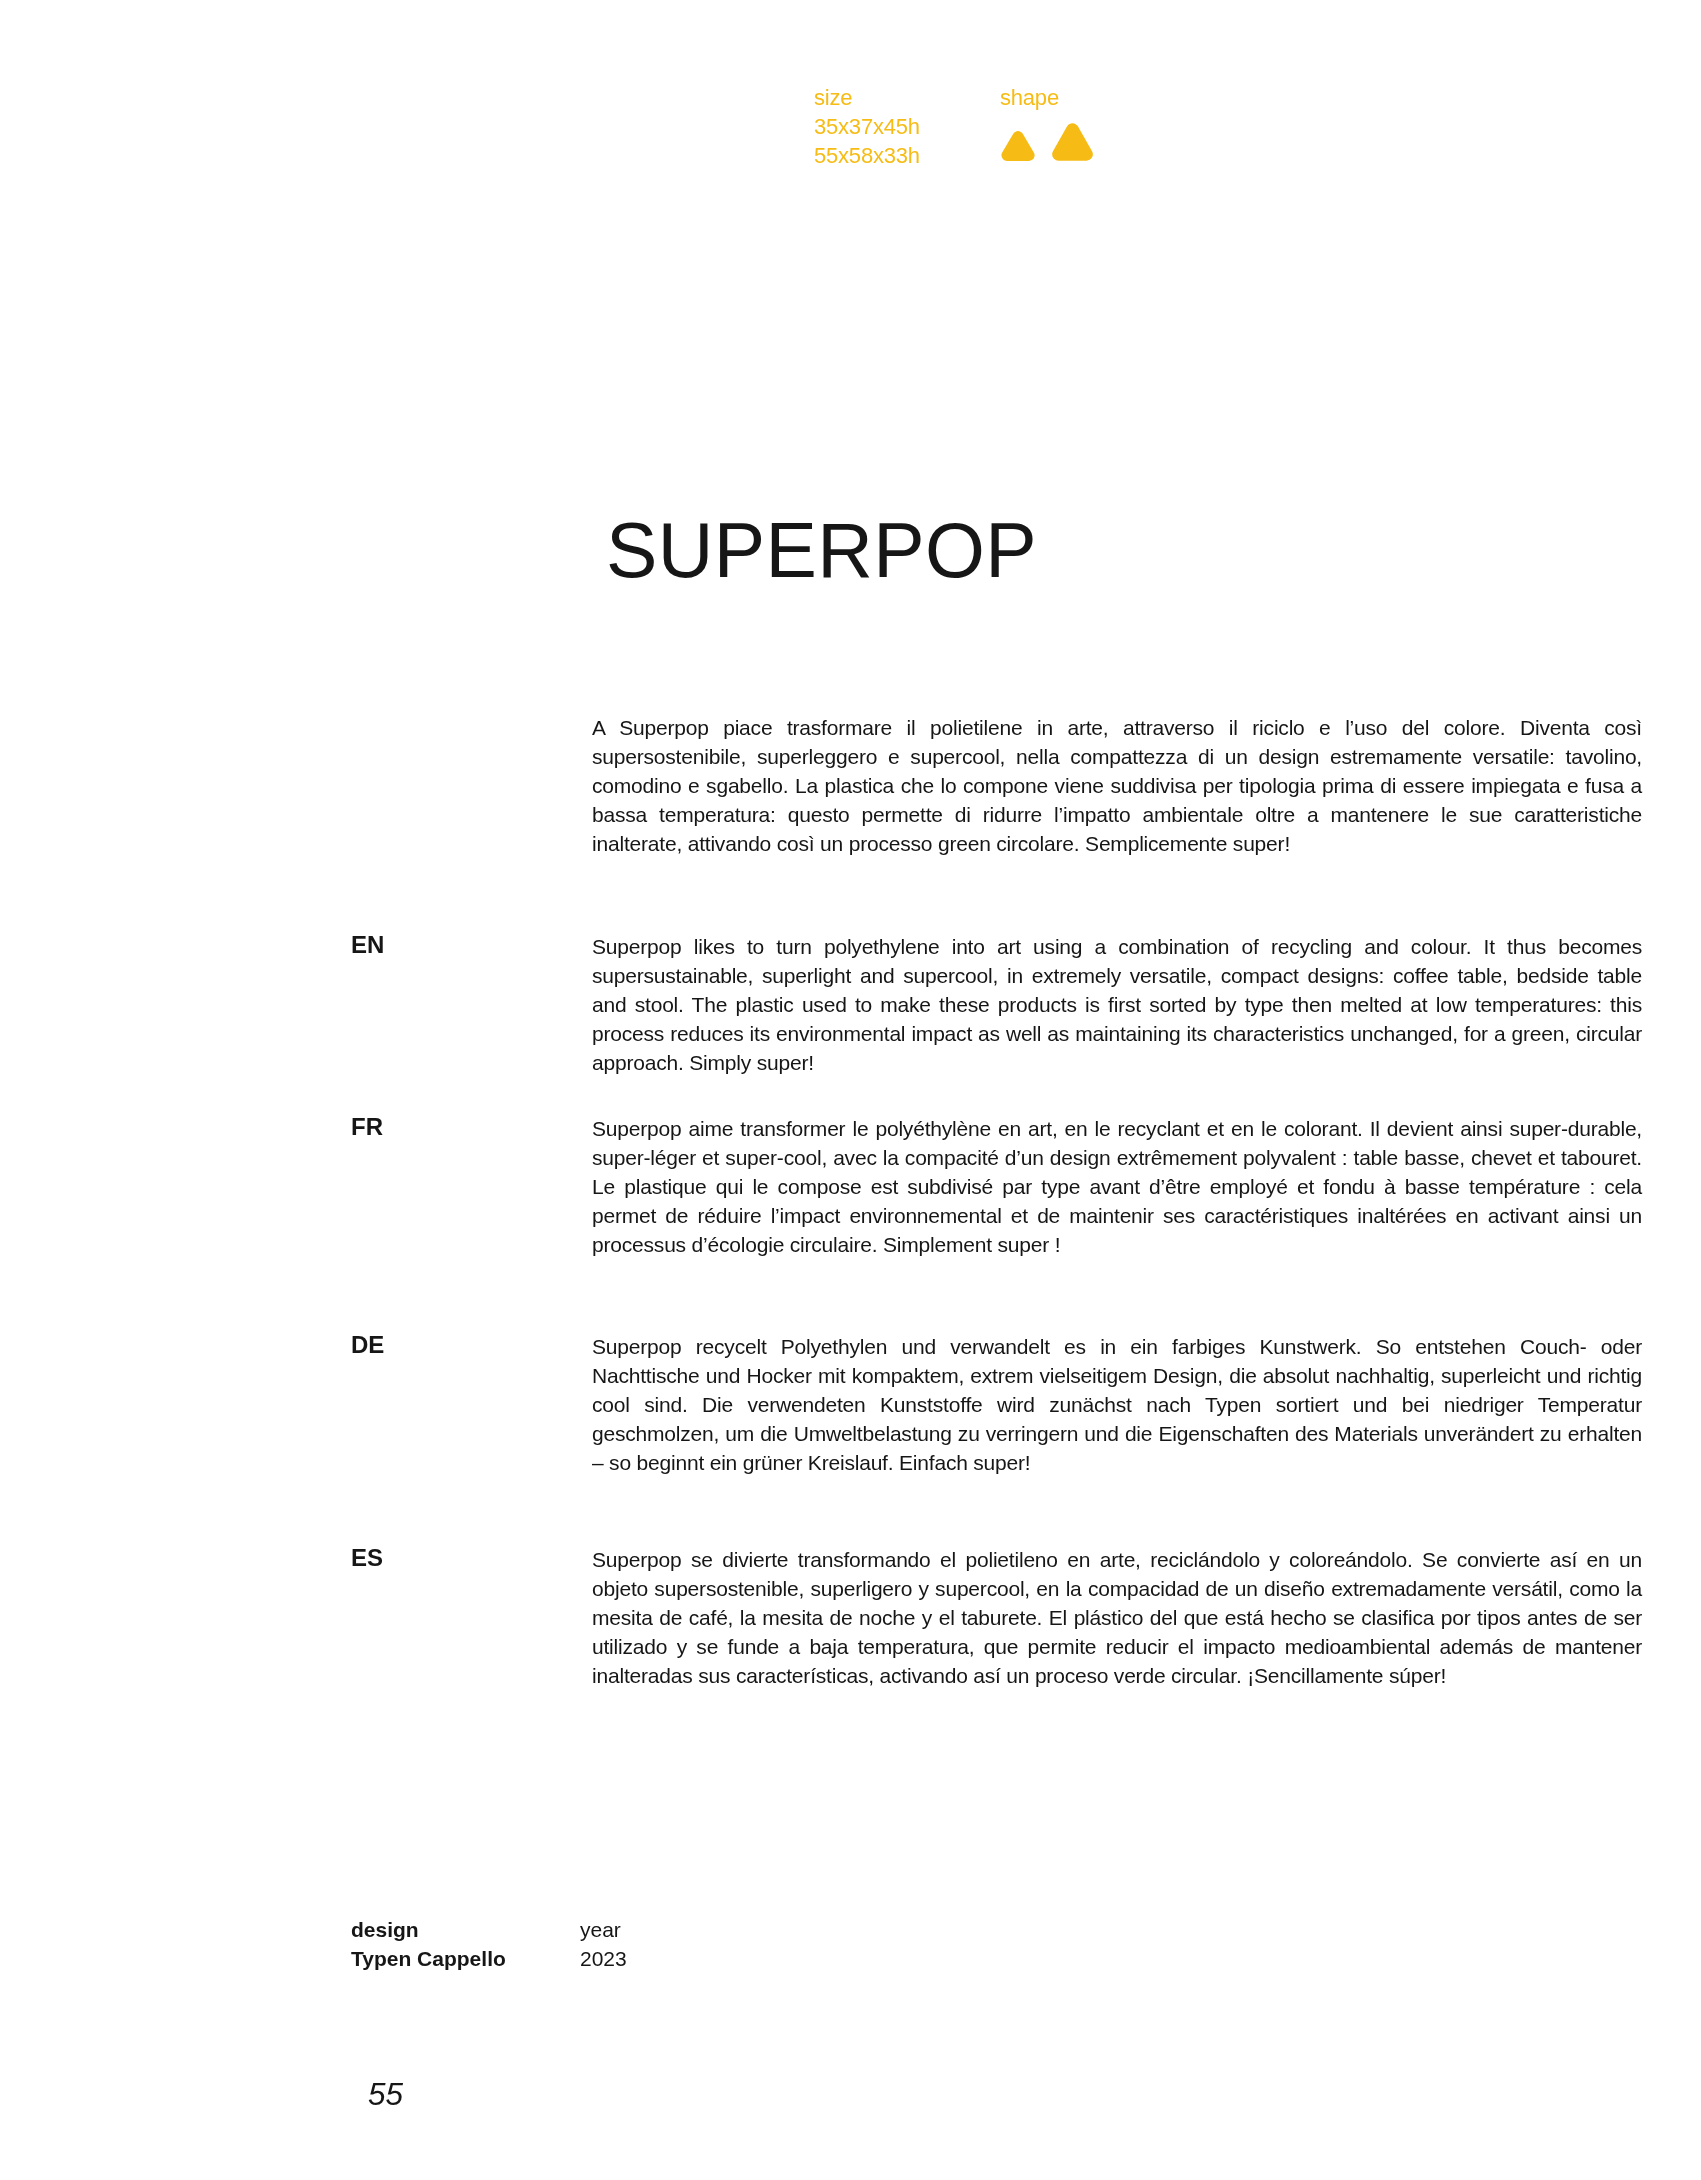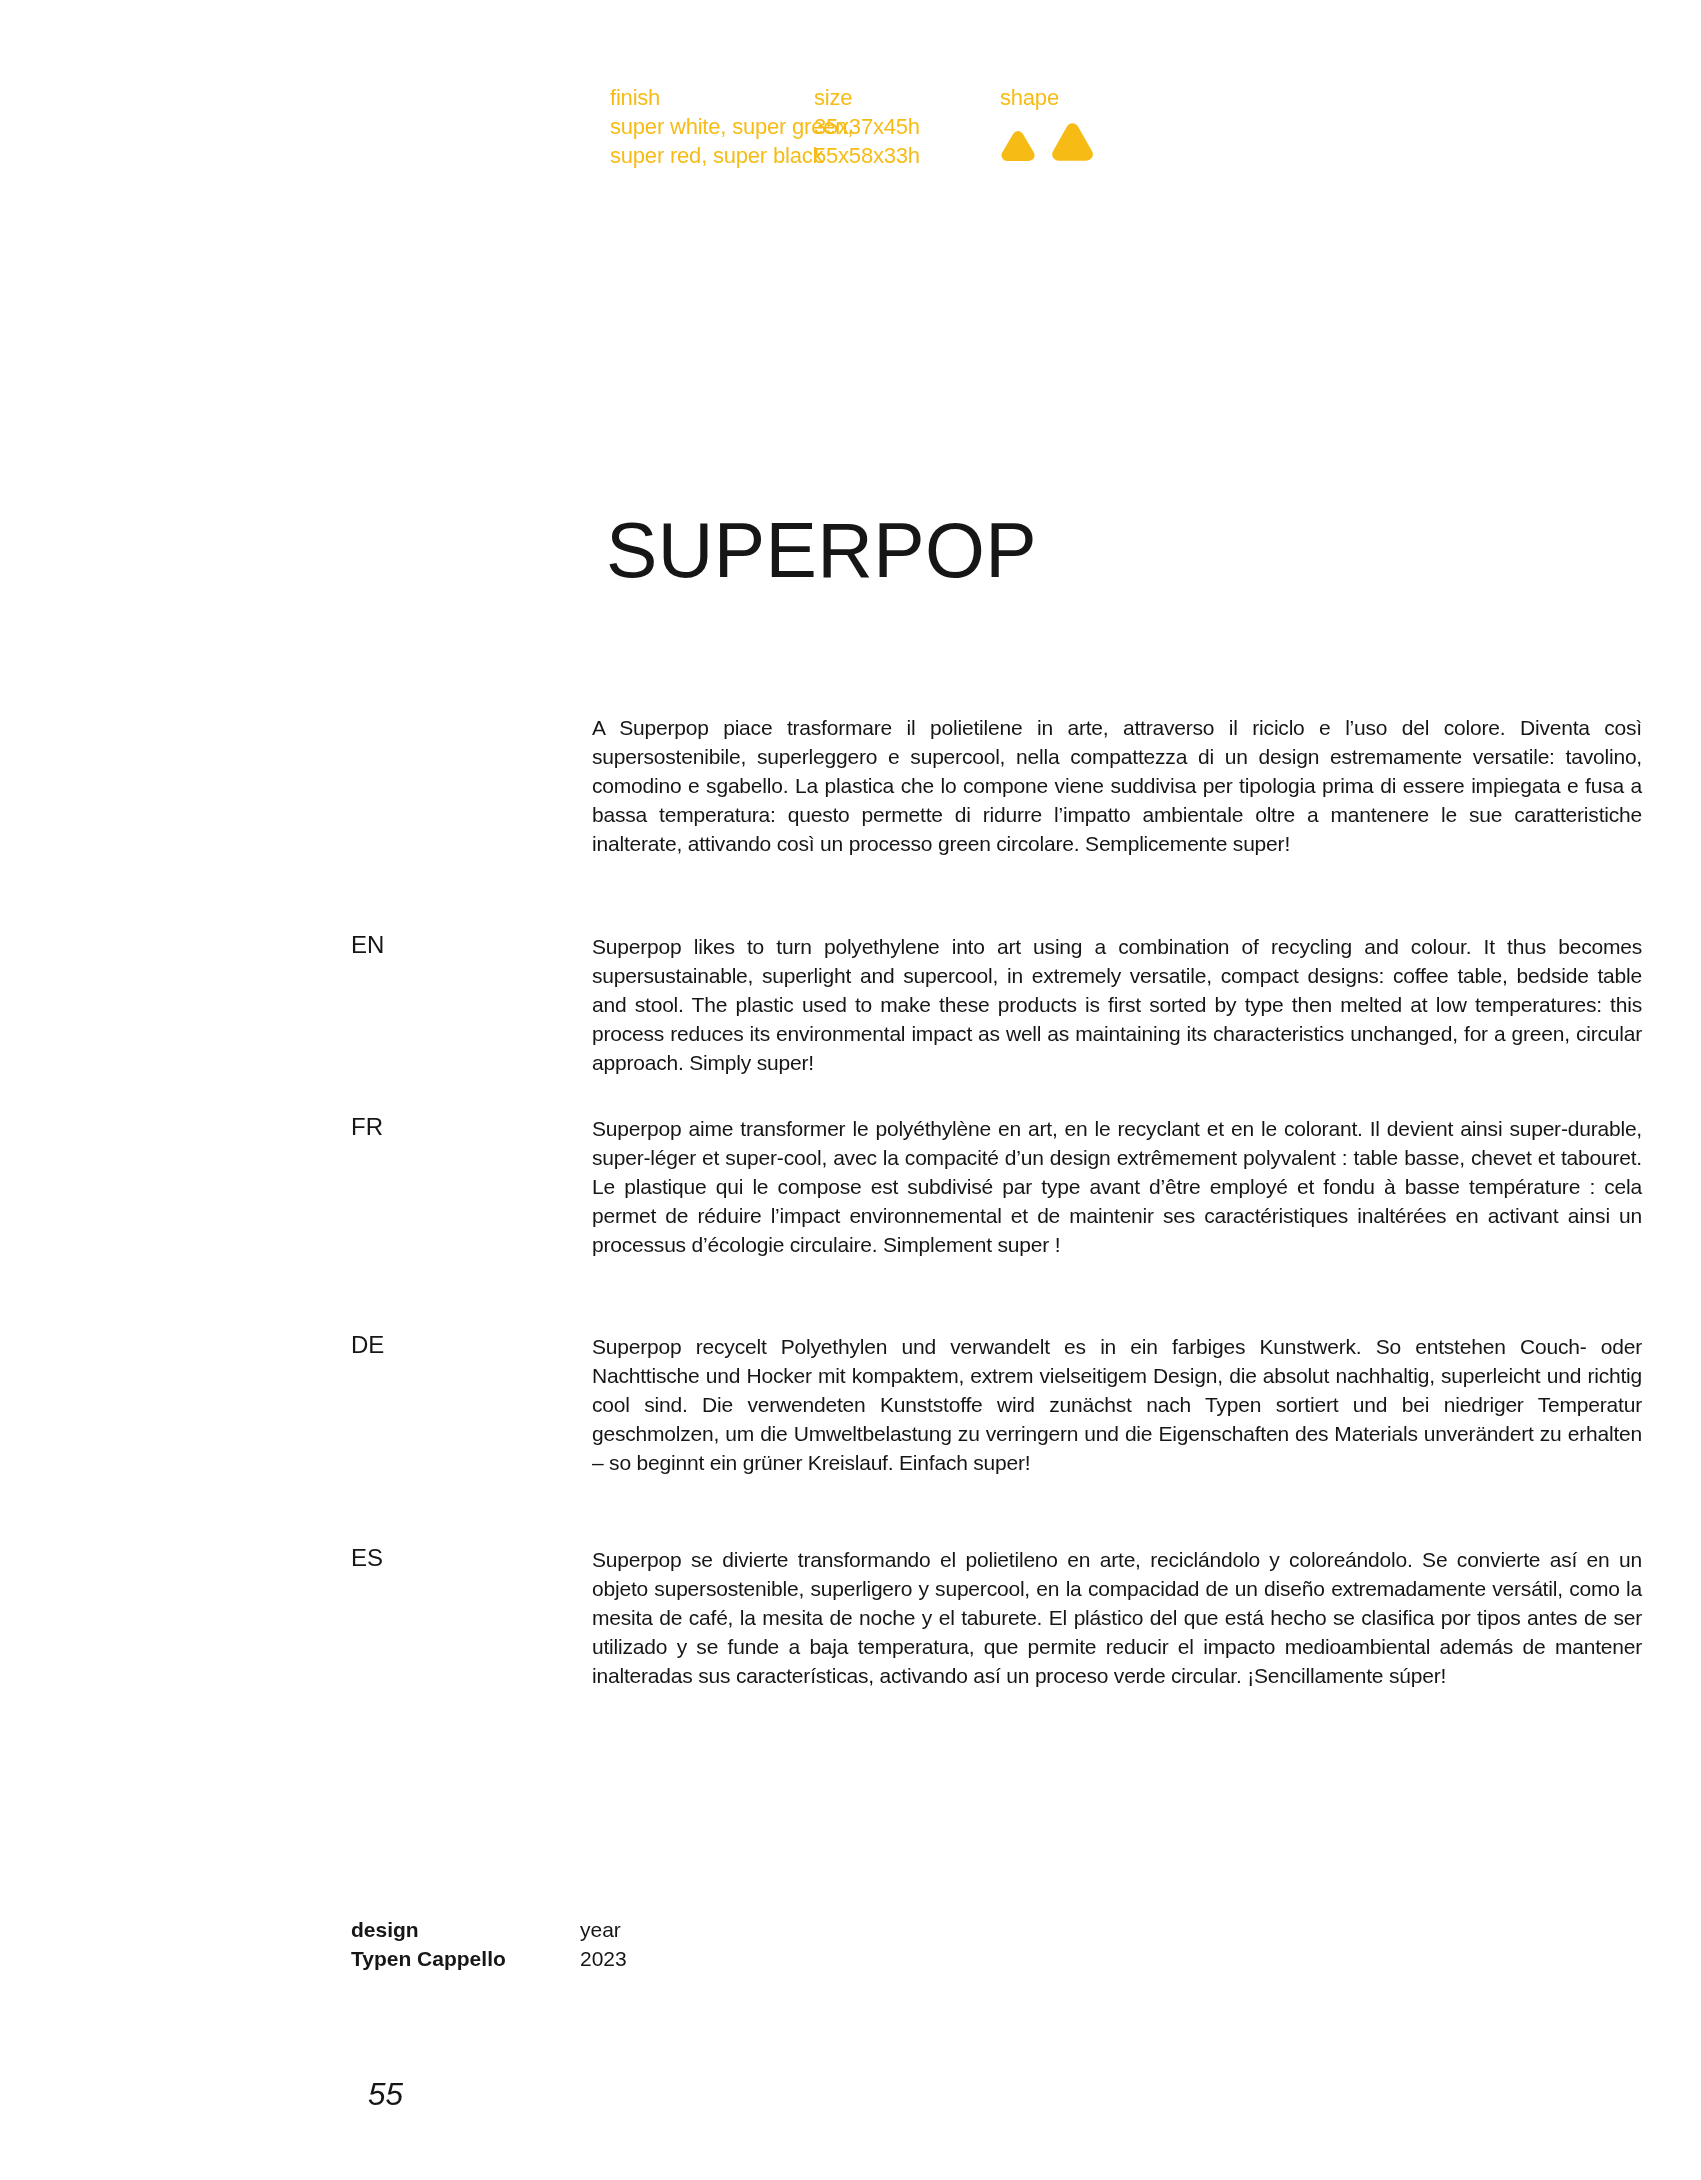--- a/index.html
+++ b/index.html
@@ -34,21 +34,21 @@
 
   
   .lang-row{position:absolute;left:0;width:1701px;padding-left:12px;}
   .row-it{top:713px;}
   .row-en{top:932px;}
   .row-fr{top:1114px;}
   .row-de{top:1332px;}
   .row-es{top:1545px;}
   .lang-label{
     position:absolute;left:351px;top:-1.7px;
-    font-size:24px;line-height:29px;font-weight:400;color:var(--ink);
+    font-size:24px;line-height:29px;font-weight:700;color:var(--ink);
   }
   .lang-text{
     margin-left:580px;width:1050px;
     font-size:21px;line-height:29px;letter-spacing:-0.2px;
     text-align:justify;color:var(--ink);
   }
 
   
   .credits{position:absolute;left:0;top:1915px;width:1701px;font-size:21px;line-height:29px;}
   .credit-design{position:absolute;left:351px;top:0;font-weight:bold;}
@@ -58,24 +58,20 @@
   .page-number{
     position:absolute;left:352px;top:2077px;
     font-size:31.5px;line-height:34px;font-style:italic;color:var(--ink);margin-left:16px;
   }
 </style>
 </head>
 <body>
 
 <div class="page">
 
-  <div class="spec-col spec-finish">
-    <div>finish</div>
-    <div>super white, super green, super red, super black</div>
-  </div>
 
   <div class="spec-col spec-size">
     <div>size</div>
     <div>35x37x45h</div>
     <div>55x58x33h</div>
   </div>
 
   <div class="spec-col spec-shape">
     <div>shape</div>
     <div class="shape-icons">

